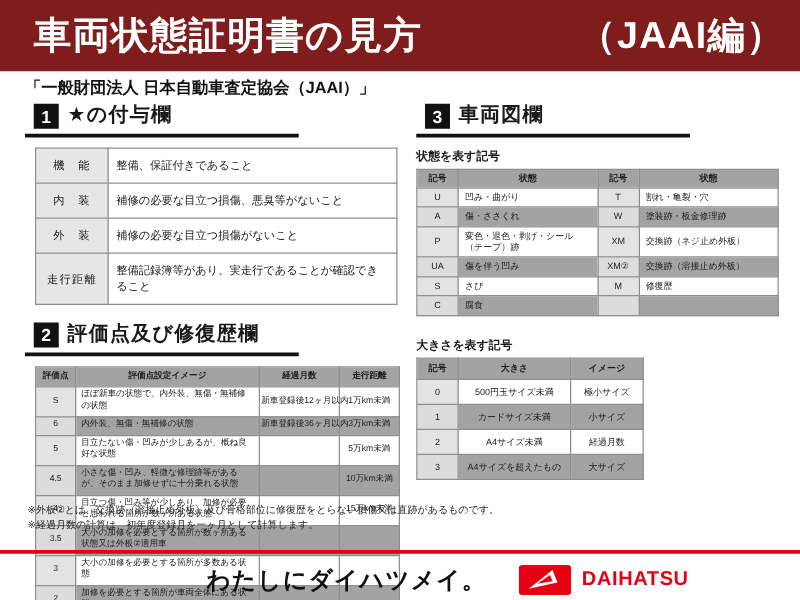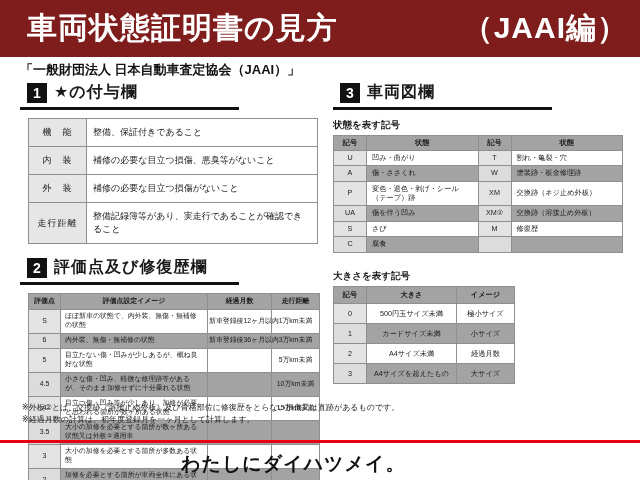--- a/index.html
+++ b/index.html
@@ -69,21 +69,21 @@
   .t4 td{padding:4.5px 4px;text-align:center;}
   .t4 .c-sym{width:33px;}
   .t4 .c-size{width:90px;}
 
   .footnotes{position:absolute;top:402px;left:22px;font-size:8px;line-height:1.55;color:#222;}
 
   .redline{position:absolute;top:440px;left:0;width:640px;height:3px;background:#e50012;}
 
   .footer{
     position:absolute;top:447px;left:0;width:556px;height:33px;
-    display:flex;align-items:center;padding-left:16px;
+    display:flex;align-items:center;
   }
   .slogan{margin-left:165px;font-size:19px;font-weight:bold;letter-spacing:1px;color:#111;}
   .brandwrap{display:flex;align-items:center;gap:8px;margin-left:26px;}
   .brandmark{width:42px;height:24px;display:block;}
   .brandname{color:#e50012;font-size:16px;font-weight:bold;letter-spacing:0.5px;}
 </style>
 </head>
 <body>
 
 <div class="page">
@@ -297,15 +297,23 @@
 
   <div class="footnotes">
     <div>※外板②とは、交換跡（溶接止め外板）及び骨格部位に修復歴をとらない損傷又は直跡があるものです。</div>
     <div>※経過月数の計算は、初年度登録月を一ヶ月として計算します。</div>
   </div>
 
   <div class="redline"></div>
 
   <footer class="footer">
     <span class="slogan">わたしにダイハツメイ。</span>
+    <span class="brandwrap">
+      <svg class="brandmark" viewBox="0 0 42 24" xmlns="http://www.w3.org/2000/svg">
+        <rect x="0" y="0" width="42" height="24" rx="3" fill="#e50012"></rect>
+        <polygon points="8,19 27,4 31,14" fill="#ffffff"></polygon>
+        <polygon points="15,15 25,8 27,13" fill="#e50012"></polygon>
+      </svg>
+      <span class="brandname">DAIHATSU</span>
+    </span>
   </footer>
 
 </div>
 
 </body></html>

